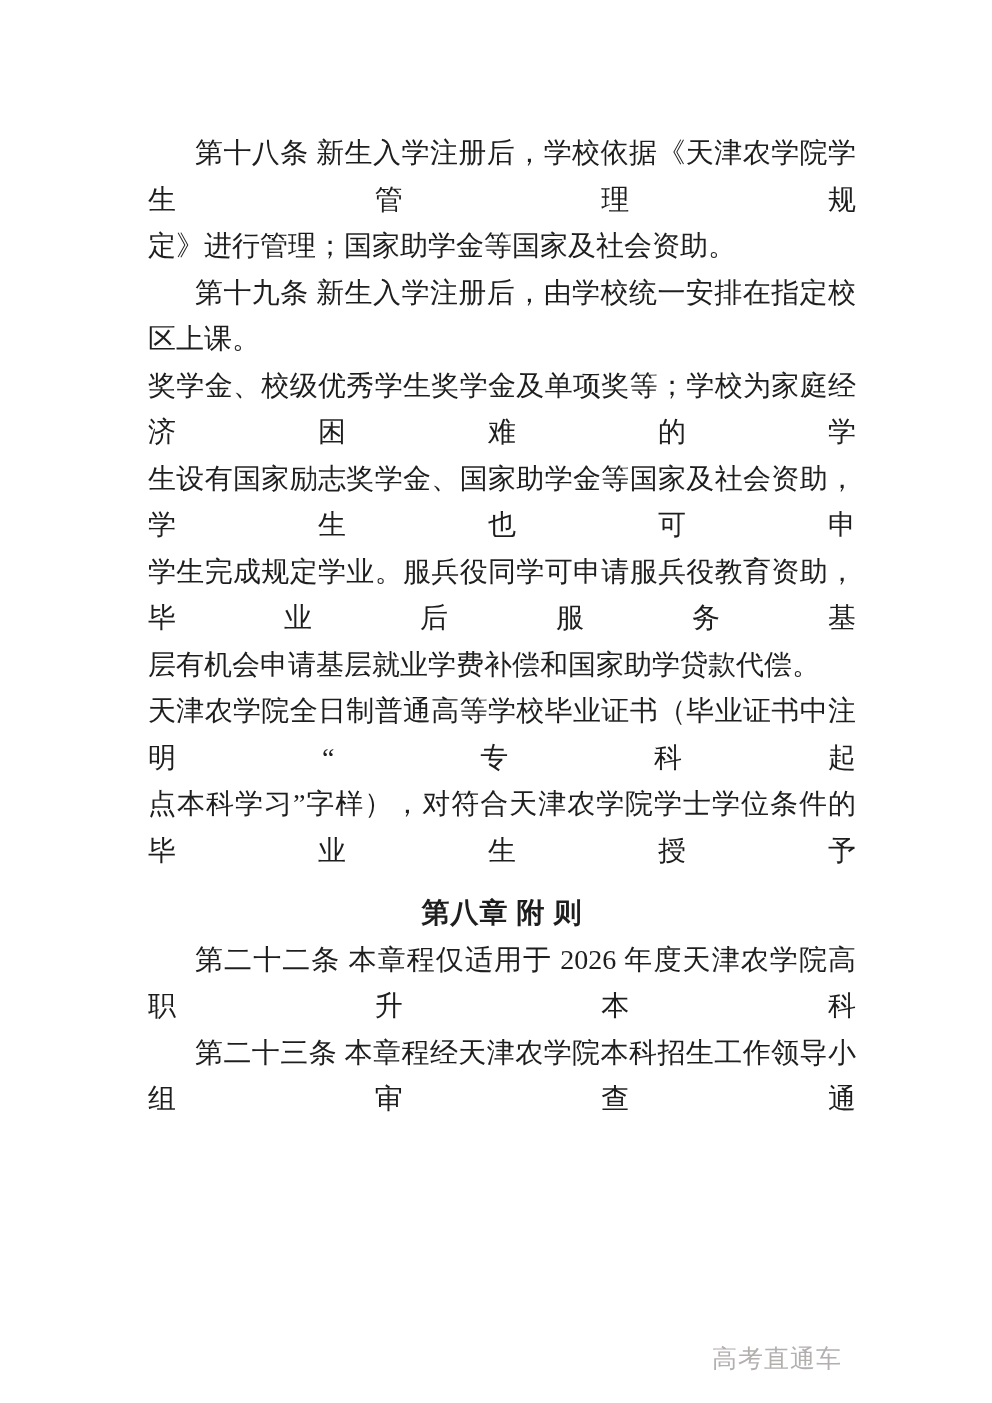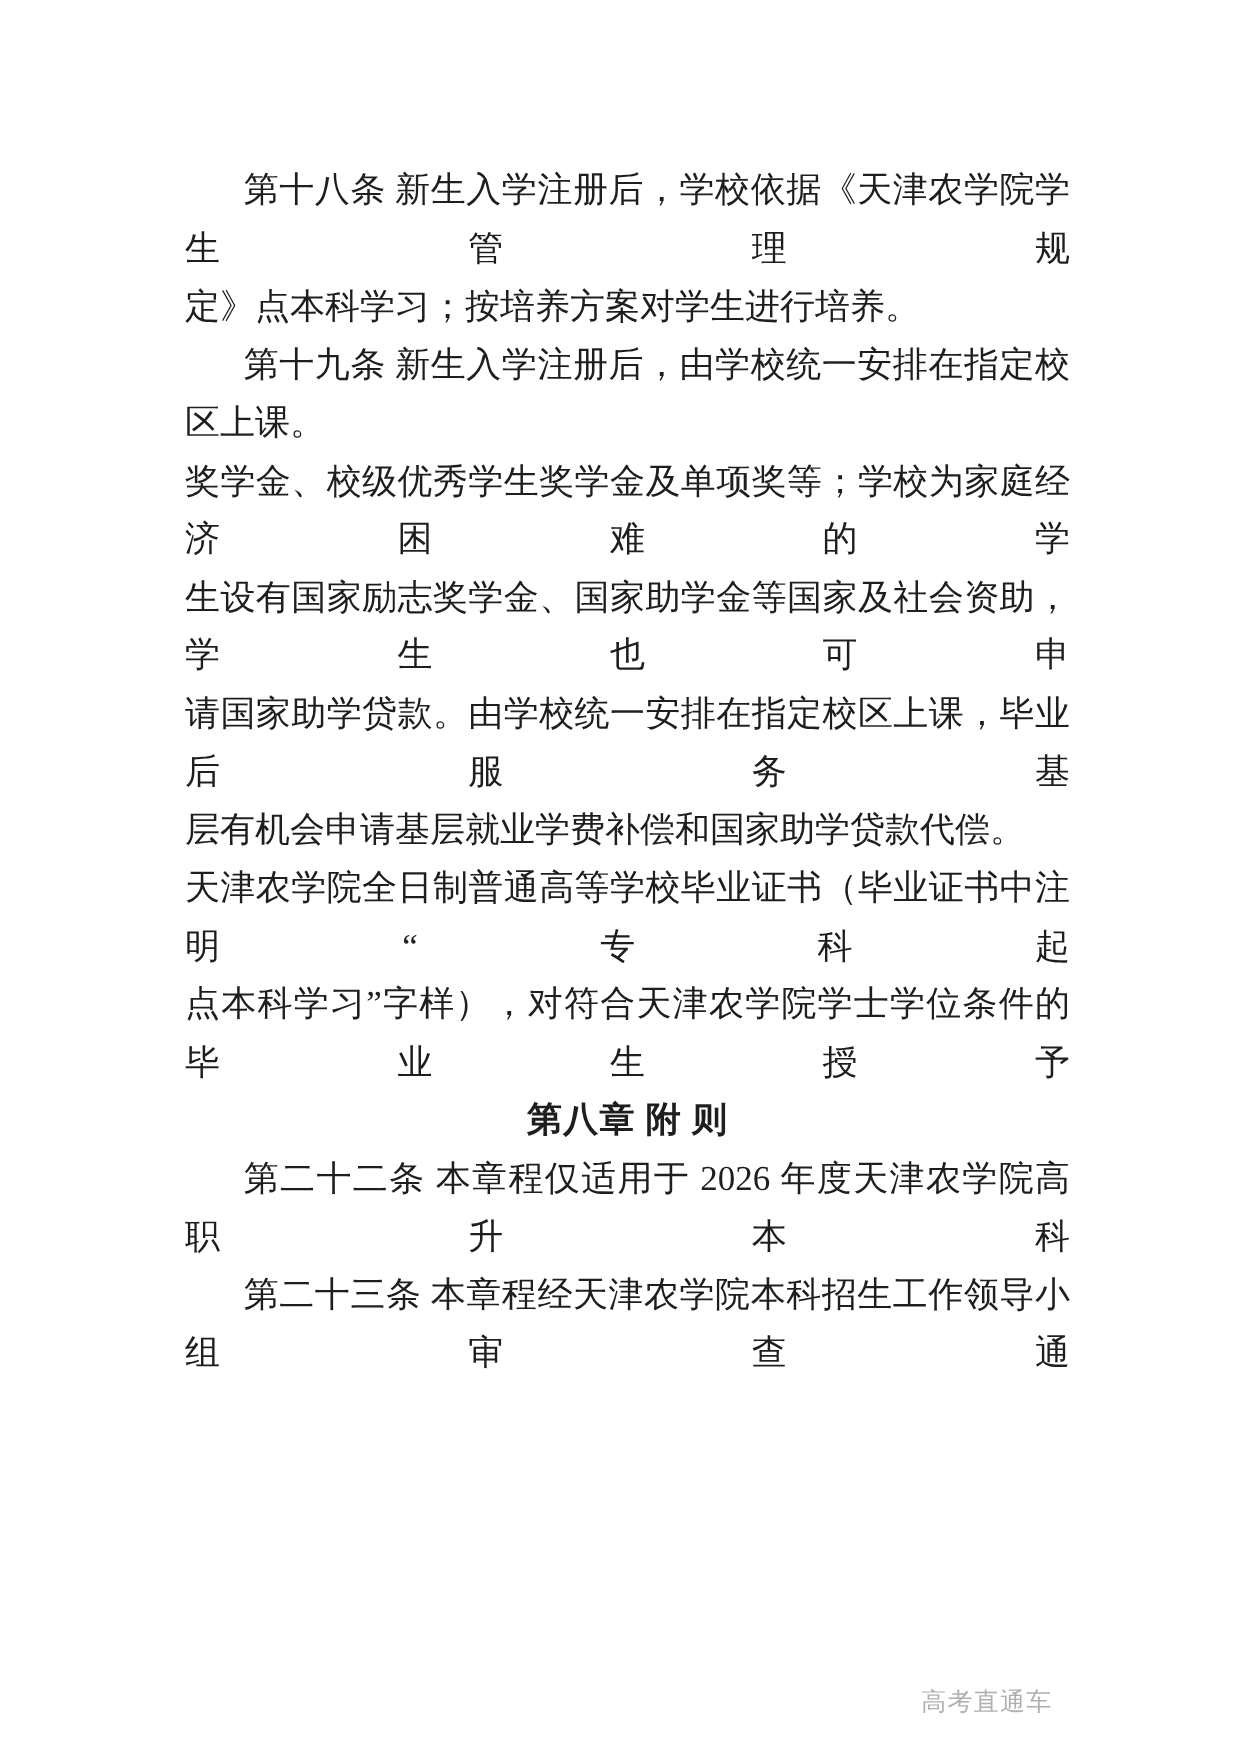--- a/index.html
+++ b/index.html
@@ -32,43 +32,44 @@
     text-align-last: justify;
   }
   .line.indent {
     text-indent: 47px;
   }
   .heading-line {
     font-weight: bold;
     text-align: right;
     text-align-last: center;
     letter-spacing: 1px;
+    margin-top: 16px;
   }
   .watermark {
     position: absolute;
     right: 26px;
     bottom: 28px;
-    font-size: 20px;
+    font-size: 25px;
     font-family: "Liberation Sans", "DejaVu Sans", sans-serif;
     color: #b3afaf;
     text-shadow: 1px 1px 0 #ffffff;
     letter-spacing: 1px;
   }
 </style>
 </head>
 <body>
 
 <div class="page">
   <div class="content" id="doc-content">
       <div class="line indent fill">第十八条 新生入学注册后，学校依据《天津农学院学生管理规</div>
-      <div class="line">定》点本科学习；按培养方案对学生进行培养。</div>
+      <div class="line">定》进行管理；国家助学金等国家及社会资助。</div>
       <div class="line indent">第十九条 新生入学注册后，由学校统一安排在指定校区上课。</div>
       <div class="line fill">奖学金、校级优秀学生奖学金及单项奖等；学校为家庭经济困难的学</div>
       <div class="line fill">生设有国家励志奖学金、国家助学金等国家及社会资助，学生也可申</div>
-      <div class="line fill">请国家助学贷款。由学校统一安排在指定校区上课，毕业后服务基</div>
+      <div class="line fill">学生完成规定学业。服兵役同学可申请服兵役教育资助，毕业后服务基</div>
       <div class="line">层有机会申请基层就业学费补偿和国家助学贷款代偿。</div>
       <div class="line fill">天津农学院全日制普通高等学校毕业证书（毕业证书中注明“专科起</div>
       <div class="line fill">点本科学习”字样），对符合天津农学院学士学位条件的毕业生授予</div>
       <div class="line heading-line">第八章 附 则</div>
       <div class="line indent fill">第二十二条 本章程仅适用于 2026 年度天津农学院高职升本科</div>
       <div class="line indent fill">第二十三条 本章程经天津农学院本科招生工作领导小组审查通</div>
     </div>
   <div class="watermark">高考直通车</div>
 </div>
 

